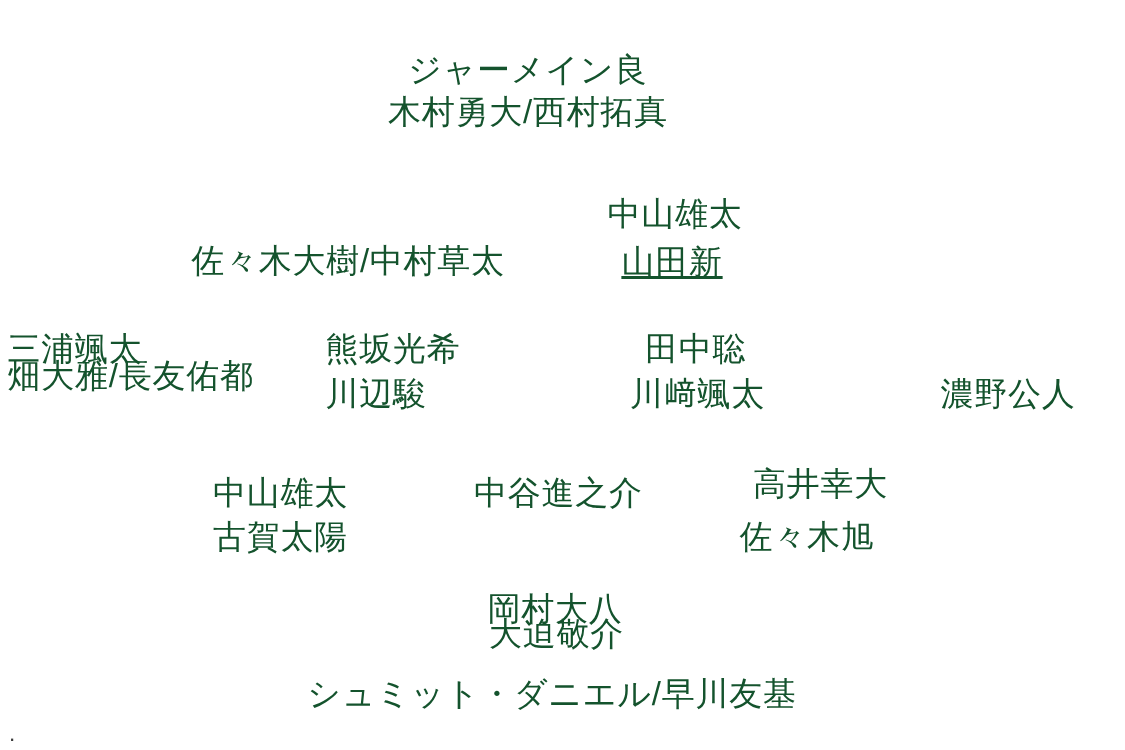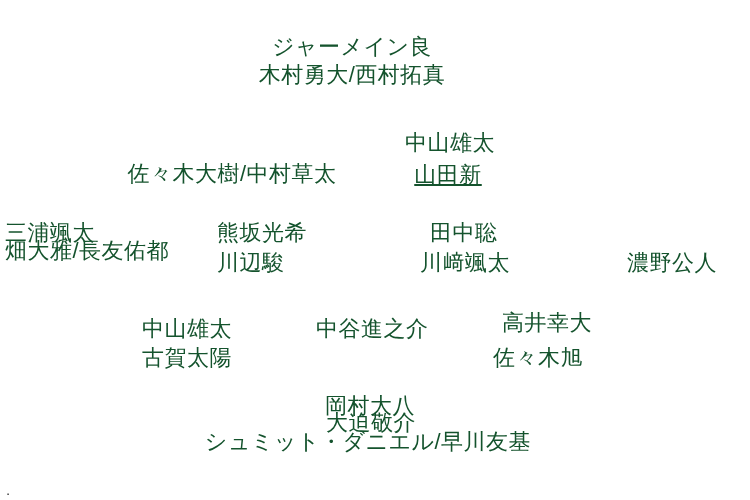--- a/index.html
+++ b/index.html
@@ -61,17 +61,17 @@
   <span class="player" style="left:142px; top:347px;">古賀太陽</span>
   <span class="player" style="left:142px; top:318px;">中山雄太</span>
 
   <span class="player" style="left:316px; top:318px;">中谷進之介</span>
   <span class="player" style="left:325px; top:347px;margin-top:48px;">岡村大八</span>
 
   <span class="player" style="left:490px; top:312px;margin-left:12px;">高井幸大</span>
   <span class="player" style="left:493px; top:347px;">佐々木旭</span>
 
   <span class="player centered" style="left:371px; top:412px;">大迫敬介</span>
-  <span class="player centered" style="left:368px; top:431px;">シュミット・ダニエル/早川友基</span>
+  <span class="player centered" style="left:368px; top:452px;">シュミット・ダニエル/早川友基</span>
 
   <span class="stray">.</span>
 
 </div>
 
 </body></html>

